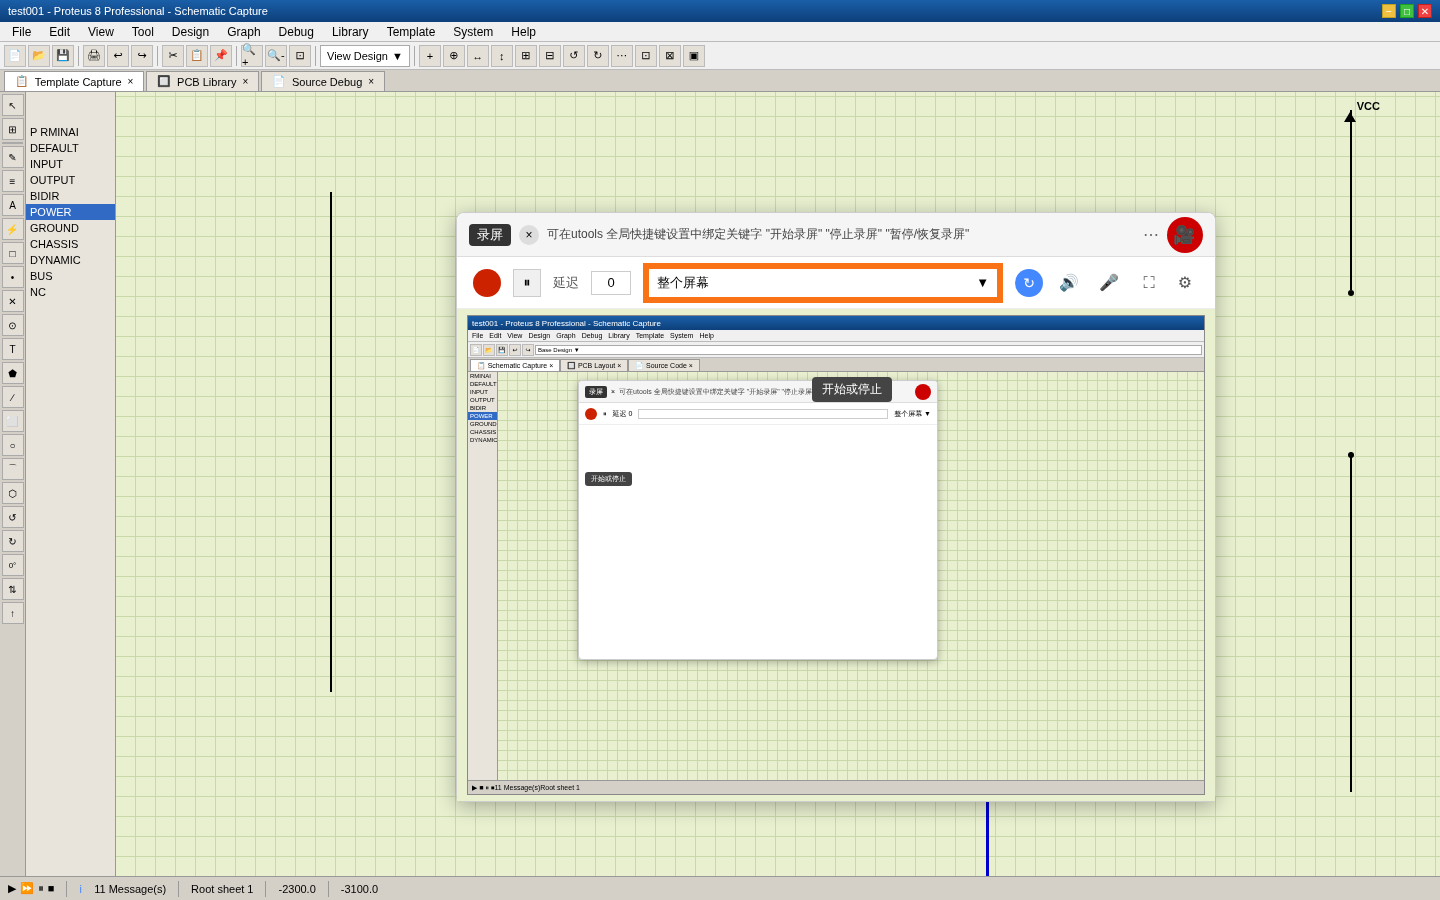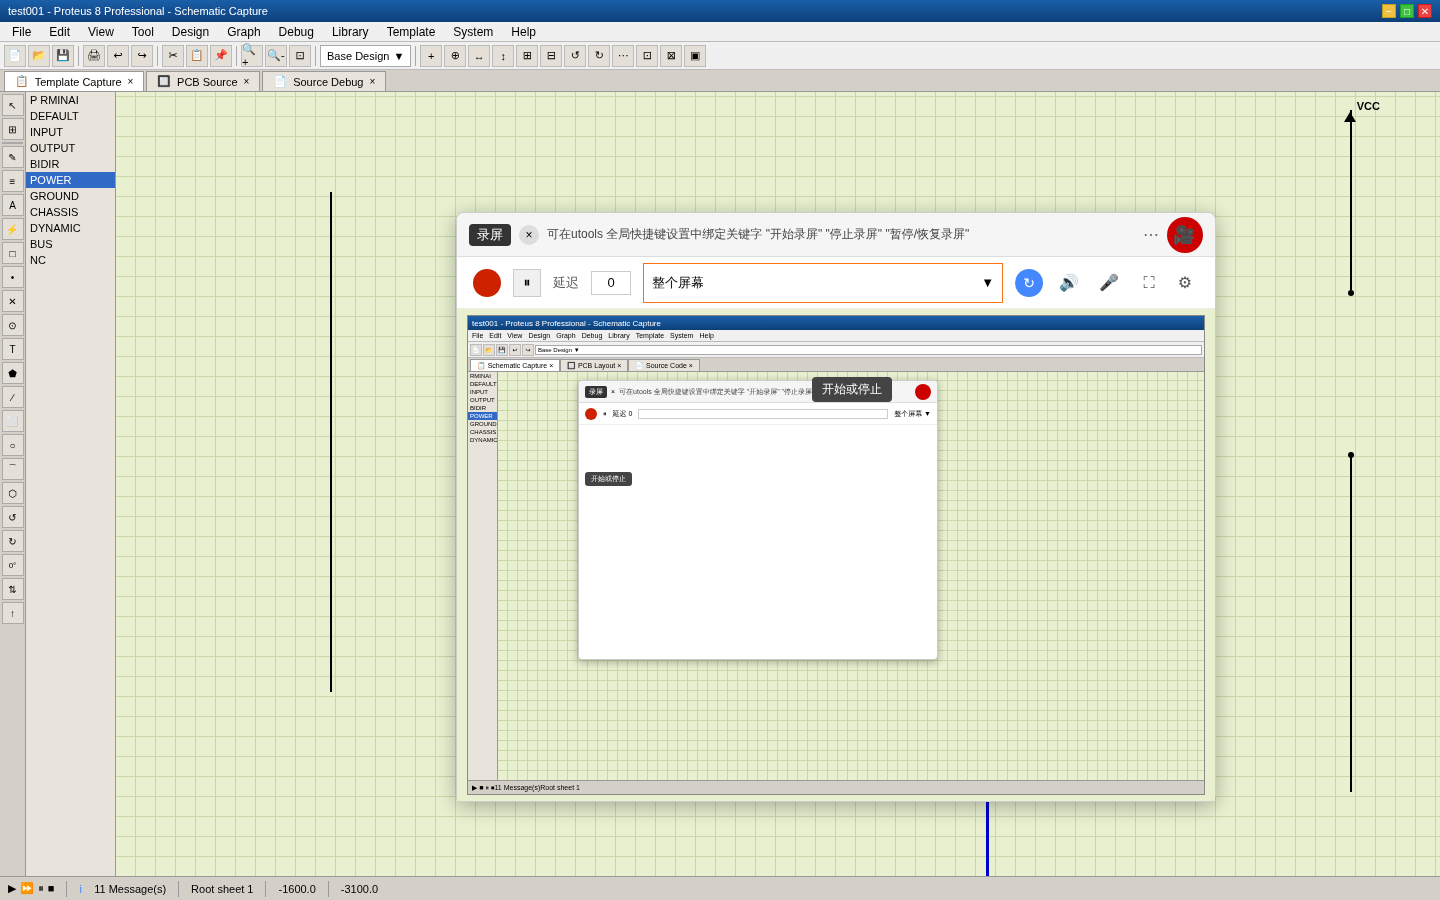--- a/index.html
+++ b/index.html
@@ -105,21 +105,21 @@
     }
 
     
     #left-panel {
       width: 90px;
       background: #e8e4dc;
       border-right: 1px solid #999;
       display: flex;
       flex-direction: column;
     }
-    #component-list { flex: 1; overflow: hidden; }
+    #component-list { flex: 1; overflow: hidden; margin-top: 32px; }
     .comp-item {
       padding: 2px 4px;
       font-size: 11px;
       cursor: pointer;
     }
     .comp-item.selected { background: #316ac5; color: white; }
 
     
     #canvas {
       flex: 1;
@@ -256,21 +256,21 @@
       font-size: 14px;
     }
     .rec-label { font-size: 13px; color: #555; }
     .rec-delay-input {
       width: 40px; height: 24px;
       border: 1px solid #ccc; text-align: center;
       font-size: 13px;
     }
     .rec-screen-select {
       flex: 1; height: 40px;
-      border: 1px solid #f97316;
+      border: 6px solid #f97316;
       padding: 0 8px; font-size: 13px;
       display: flex; align-items: center; justify-content: space-between;
     }
     .rec-refresh-btn {
       width: 28px; height: 28px; background: #4488ff; border: none; border-radius: 50%;
       cursor: pointer; color: white; font-size: 14px;
     }
     .rec-icon-btn {
       width: 28px; height: 28px; background: none; border: none; cursor: pointer;
       font-size: 16px; color: #555;
@@ -445,21 +445,21 @@
   <div class="tb-separator"></div>
   <div class="tb-btn">✂</div>
   <div class="tb-btn">📋</div>
   <div class="tb-btn">📌</div>
   <div class="tb-separator"></div>
   <div class="tb-btn">🔍+</div>
   <div class="tb-btn">🔍-</div>
   <div class="tb-btn">⊡</div>
   <div class="tb-separator"></div>
   <div class="tb-dropdown">
-    <span>Base Design</span>
+    <span>View Design</span>
     <span>▼</span>
   </div>
   <div class="tb-separator"></div>
   <div class="tb-btn">+</div>
   <div class="tb-btn">⊕</div>
   <div class="tb-btn">↔</div>
   <div class="tb-btn">↕</div>
   <div class="tb-btn">⊞</div>
   <div class="tb-btn">⊟</div>
   <div class="tb-btn">↺</div>
@@ -471,21 +471,21 @@
 </div>
 
 <div id="tabbar">
   <div class="tab active">
     <span>📋</span>
     <span>Template Capture</span>
     <span class="tab-close">×</span>
   </div>
   <div class="tab">
     <span>🔲</span>
-    <span>PCB Source</span>
+    <span>PCB Library</span>
     <span class="tab-close">×</span>
   </div>
   <div class="tab">
     <span>📄</span>
     <span>Source Debug</span>
     <span class="tab-close">×</span>
   </div>
 </div>
 
 <div id="main">
@@ -672,16 +672,16 @@
     <span style="cursor:pointer;">⏩</span>
     <span style="cursor:pointer;">⏸</span>
     <span style="cursor:pointer;">■</span>
   </div>
   <div class="status-sep"></div>
   <span style="color:#4488ff;">ℹ</span>
   <span>11 Message(s)</span>
   <div class="status-sep"></div>
   <span>Root sheet 1</span>
   <div class="status-sep"></div>
-  <span>-1600.0</span>
+  <span>-2300.0</span>
   <div class="status-sep"></div>
   <span>-3100.0</span>
 </div>
 
 </body></html>

